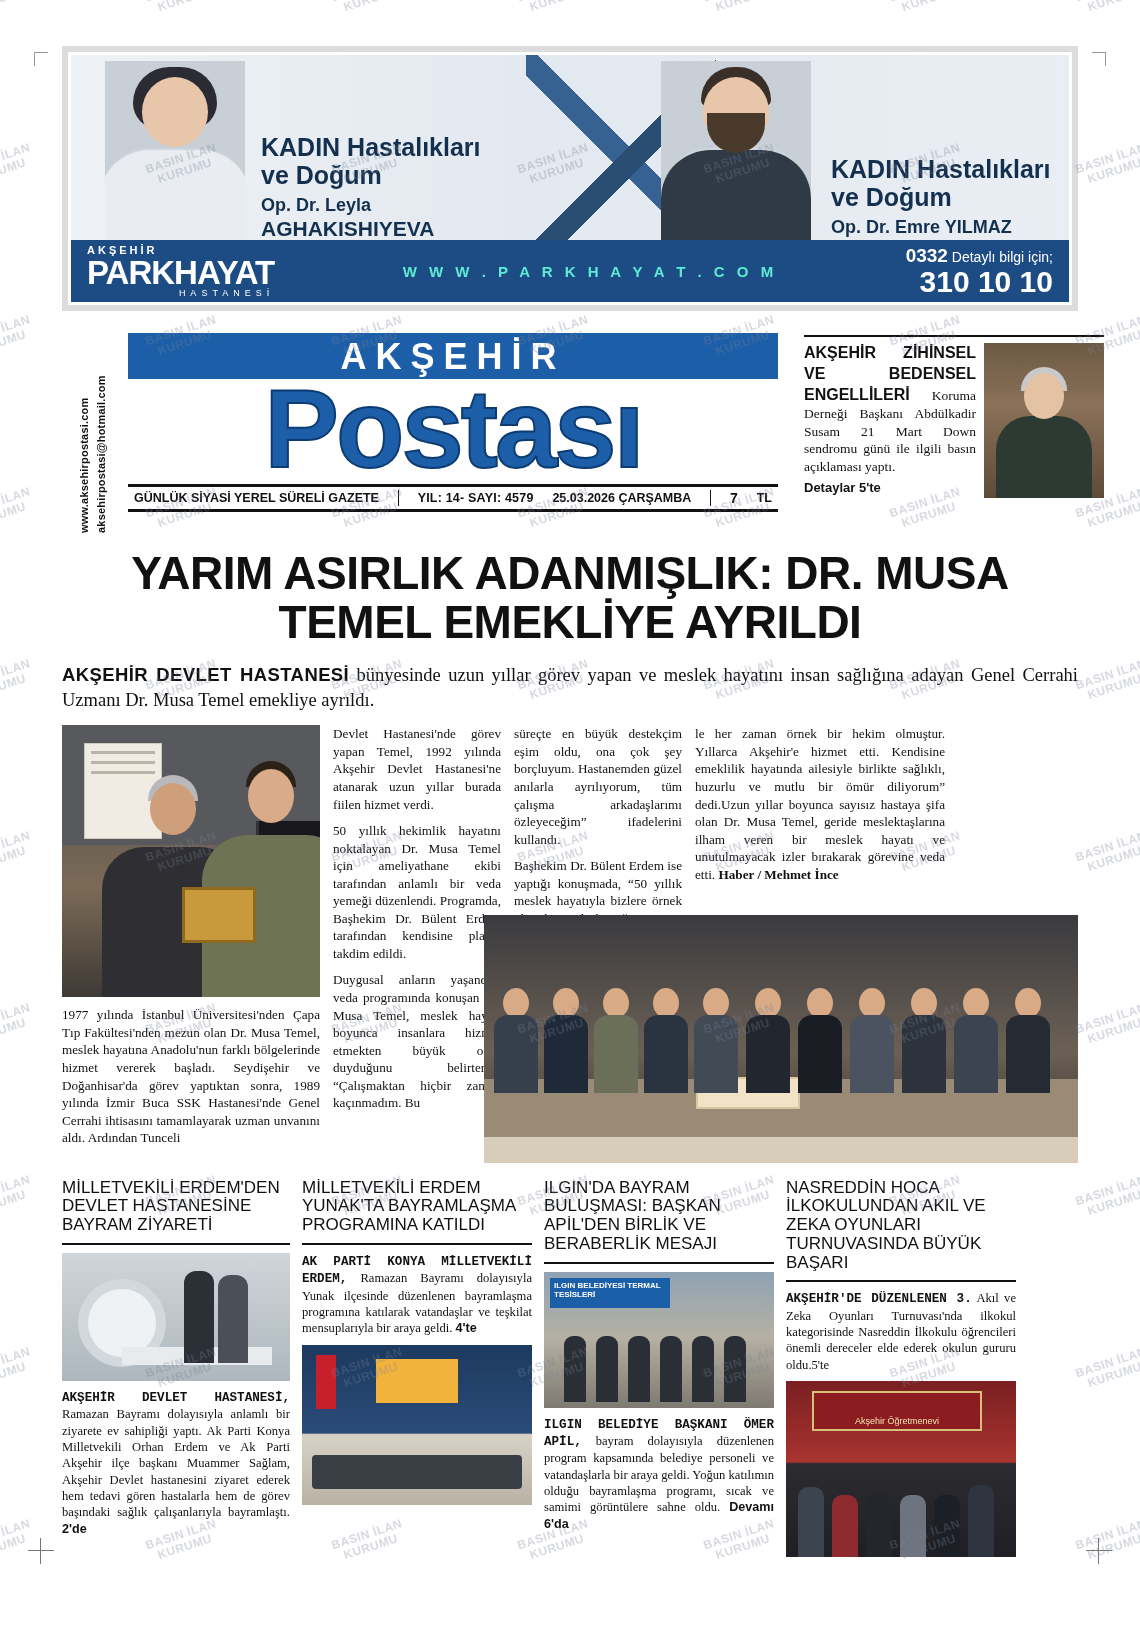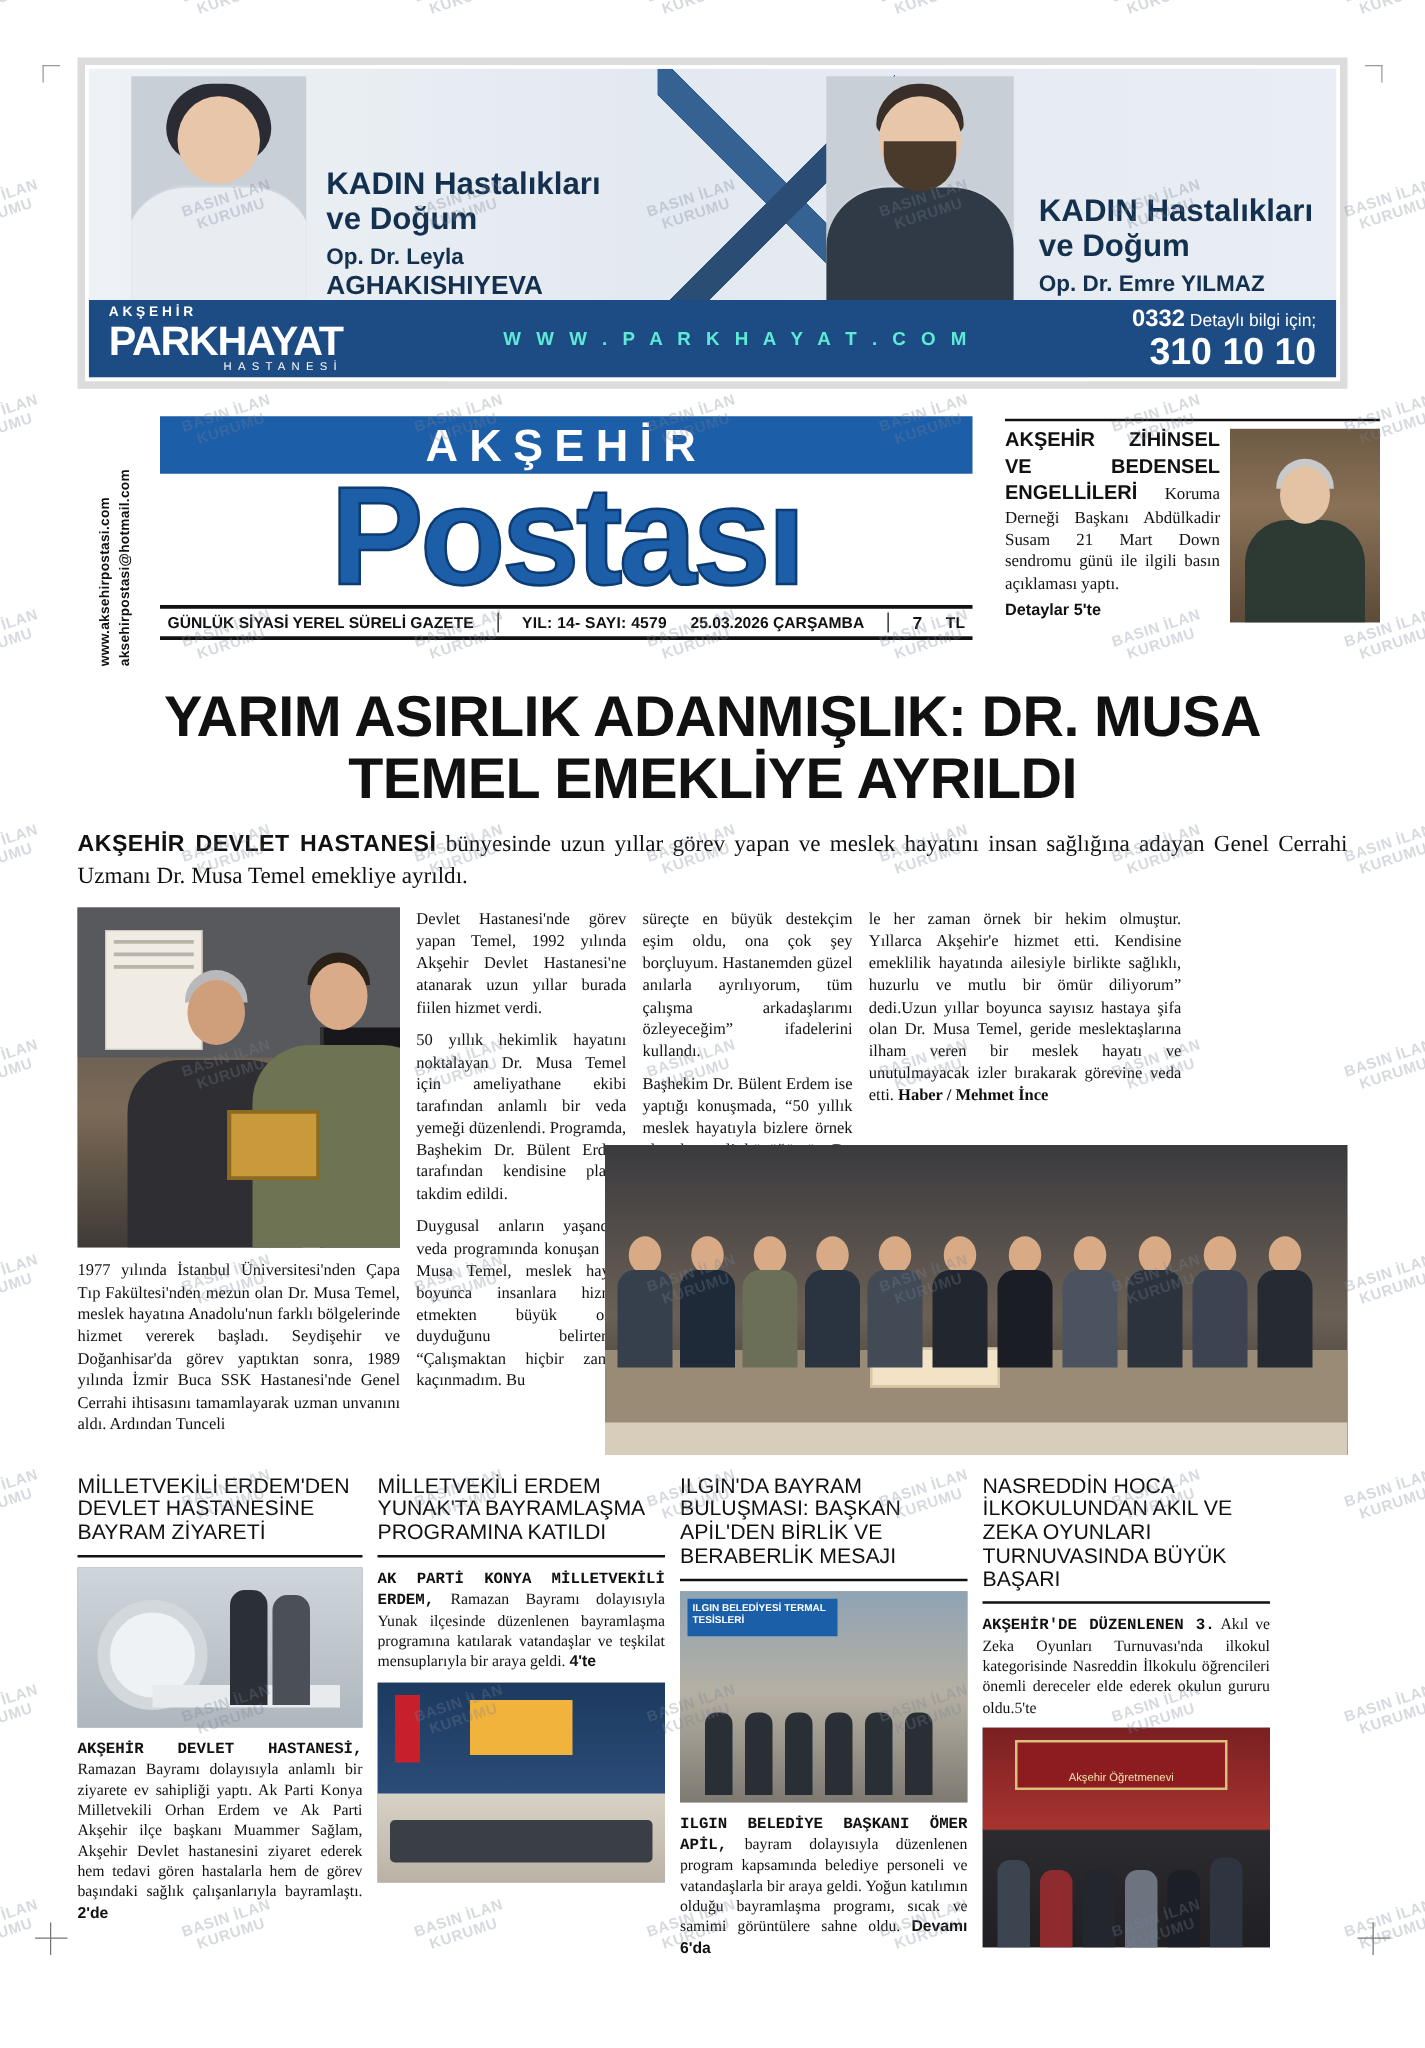--- a/index.html
+++ b/index.html
@@ -472,21 +472,21 @@
         <div class="bg"></div>
         <div class="flag"></div>
         <div class="screen"></div>
         <div class="row"></div>
       </div>
     </div>
 
     <div class="bcol w3">
       <h3 class="bhead">ILGIN'DA BAYRAM BULUŞMASI: BAŞKAN APİL'DEN BİRLİK VE BERABERLİK MESAJI</h3>
       <div class="brule"></div>
-      <div class="bphoto ph-street" style="height:169px">
+      <div class="bphoto ph-street" style="height:136px">
         <div class="bg"></div>
         <div class="sign">
           <div class="t">ILGIN BELEDİYESİ TERMAL TESİSLERİ</div>
         </div>
         <div class="p" style="left:20px"></div>
         <div class="p" style="left:52px"></div>
         <div class="p" style="left:84px"></div>
         <div class="p" style="left:116px"></div>
         <div class="p" style="left:148px"></div>
         <div class="p" style="left:180px"></div>

